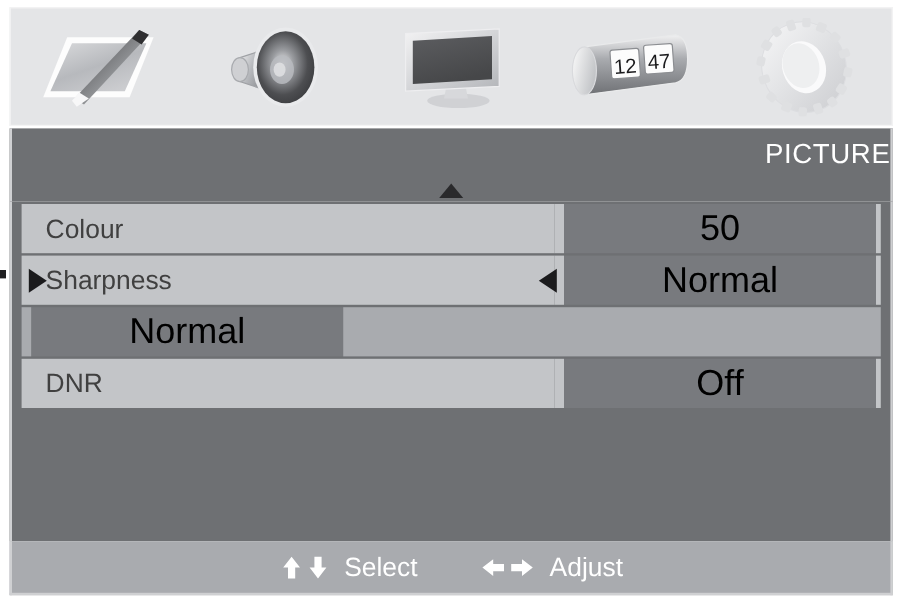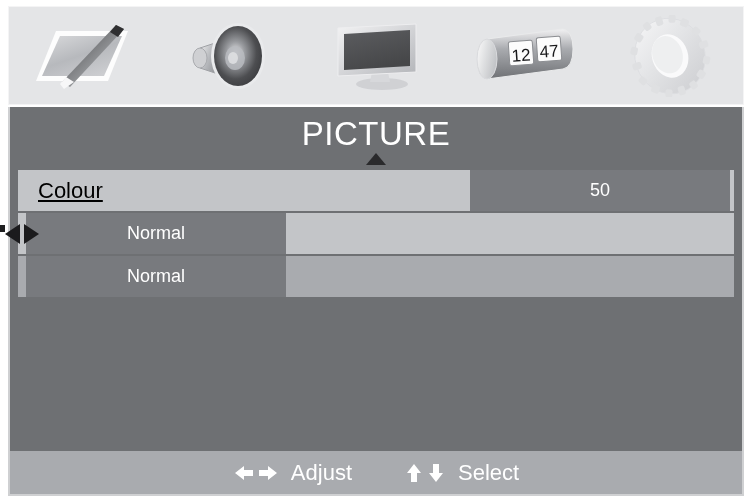--- a/index.html
+++ b/index.html
@@ -52,23 +52,23 @@
     background: #6e7073;
     box-sizing: border-box;
     border-left: 2px solid #cfd0d2;
     border-right: 2px solid #cfd0d2;
   }
   .title-text {
     position: absolute;
     left: 0;
     right: 0;
     top: 8px;
-    text-align: center;
+    text-align: right;
     color: #ffffff;
-    font-size: 33px;
+    font-size: 23px;
     letter-spacing: 0.5px;
   }
   .title-caret {
     position: absolute;
     left: 50%;
     top: 46px;
     transform: translateX(-50%);
     width: 0;
     height: 0;
     border-left: 10px solid transparent;
@@ -98,41 +98,40 @@
     align-items: stretch;
   }
 
   .row-label-box {
     flex: 0 0 444px;
     display: flex;
     align-items: center;
     padding-left: 20px;
     box-sizing: border-box;
     font-size: 22px;
-    color: #000000;
-    text-decoration: underline;
+    color: #404040;
   }
   .row-odd  .row-label-box { background: #c3c5c8; }
   .row-even .row-label-box { background: #a9abaf; }
 
   .arrow-gap {
     flex: 0 0 8px;
     position: relative;
   }
   .row-odd  .arrow-gap { background: #c3c5c8; }
   .row-even .arrow-gap { background: #a9abaf; }
 
   .row-value-box {
     flex: 0 0 260px;
     background: #787a7e;
     display: flex;
     align-items: center;
     justify-content: center;
-    color: #ffffff;
-    font-size: 18px;
+    color: #000000;
+    font-size: 30px;
   }
 
   .row-tail {
     flex: 1 1 auto;
   }
   .row-odd  .row-tail { background: #c3c5c8; }
   .row-even .row-tail { background: #a9abaf; }
 
   .arrow-left, .arrow-right {
     position: absolute;
@@ -347,61 +346,68 @@
 
     <div class="menu-row row-odd">
       <div class="row-label-box">Colour</div>
       <div class="arrow-gap"></div>
       <div class="row-value-box">50</div>
       <div class="row-tail"></div>
     </div>
 
 
     <div class="menu-row row-odd">
+      <div class="row-label-box">Sharpness</div>
       <div class="arrow-gap">
         <span class="arrow-left"></span>
       </div>
       <div class="row-value-box">Normal</div>
       <div class="row-tail">
         <span class="arrow-right"></span>
       </div>
     </div>
 
     <div class="menu-row row-even">
       <div class="arrow-gap"></div>
       <div class="row-value-box">Normal</div>
       <div class="row-tail"></div>
     </div>
 
+    <div class="menu-row row-odd">
+      <div class="row-label-box">DNR</div>
+      <div class="arrow-gap"></div>
+      <div class="row-value-box">Off</div>
+      <div class="row-tail"></div>
+    </div>
 
   </div>
 
   <div class="edge-tick"></div>
 
   <div class="footer-bar">
+
+    <div class="hint">
+      <span class="hint-glyphs">
+        <svg width="20" height="22" viewBox="0 0 20 22">
+          <polygon points="10,2 17,11 13,11 13,20 7,20 7,11 3,11" fill="#ffffff"></polygon>
+        </svg>
+        <svg width="20" height="22" viewBox="0 0 20 22">
+          <polygon points="10,20 3,11 7,11 7,2 13,2 13,11 17,11" fill="#ffffff"></polygon>
+        </svg>
+      </span>
+      <span>Select</span>
+    </div>
 
     <div class="hint">
       <span class="hint-glyphs">
         <svg width="22" height="20" viewBox="0 0 22 20">
           <polygon points="2,10 11,3 11,7 20,7 20,13 11,13 11,17" fill="#ffffff"></polygon>
         </svg>
         <svg width="22" height="20" viewBox="0 0 22 20">
           <polygon points="20,10 11,17 11,13 2,13 2,7 11,7 11,3" fill="#ffffff"></polygon>
         </svg>
       </span>
       <span>Adjust</span>
     </div>
 
-    <div class="hint">
-      <span class="hint-glyphs">
-        <svg width="20" height="22" viewBox="0 0 20 22">
-          <polygon points="10,2 17,11 13,11 13,20 7,20 7,11 3,11" fill="#ffffff"></polygon>
-        </svg>
-        <svg width="20" height="22" viewBox="0 0 20 22">
-          <polygon points="10,20 3,11 7,11 7,2 13,2 13,11 17,11" fill="#ffffff"></polygon>
-        </svg>
-      </span>
-      <span>Select</span>
-    </div>
-
   </div>
 
 </div>
 
 </body></html>

